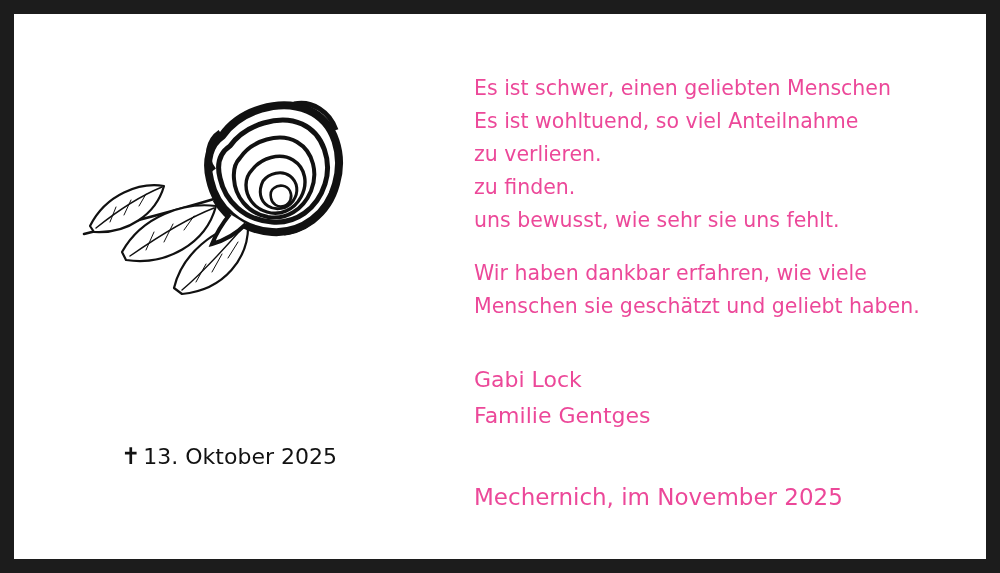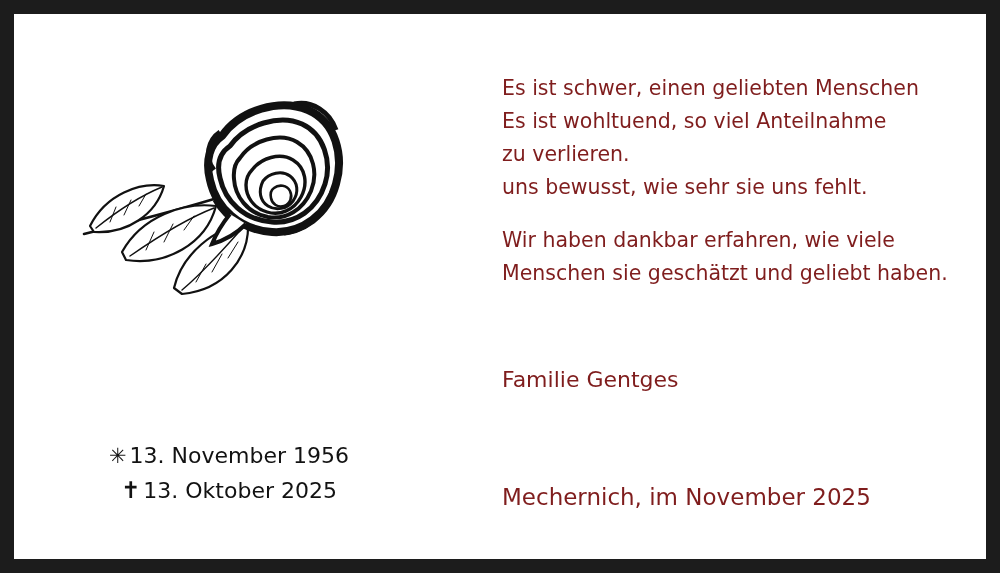--- a/index.html
+++ b/index.html
@@ -81,25 +81,25 @@
   .date-line .sym.star {
     font-size: 21px;
   }
   .date-line .sym.cross {
     font-size: 23px;
   }
 
   
   .right-col {
     position: absolute;
-    left: 488px;
+    left: 460px;
     top: 0;
     right: 10px;
     height: 100%;
-    color: #7f1d1d;
+    color: #ec4899;
   }
   .verse {
     position: absolute;
     top: 58px;
     left: 0;
     right: 0;
   }
   .verse p {
     margin: 0;
     font-size: 20.5px;
@@ -181,41 +181,40 @@
             <path d="M196 150 C 186 146, 176 136, 171 126" fill="none" stroke="#111111" stroke-width="5"></path>
 
             <path d="M186 140 C 178 150, 172 160, 168 170 C 182 166, 194 158, 202 150" fill="#ffffff" stroke="#111111" stroke-width="4"></path>
           </g>
         </svg>
       </div>
 
 
       <div class="dates">
         <div class="date-line">
-          <span class="sym star">✳</span><span>13. November 1956</span>
-        </div>
-        <div class="date-line">
           <span class="sym cross">✝</span><span>13. Oktober 2025</span>
         </div>
       </div>
     </div>
 
     <div class="right-col">
 
       <div class="verse">
         <p>Es ist schwer, einen geliebten Menschen</p>
         <p>Es ist wohltuend, so viel Anteilnahme</p>
         <p>zu verlieren.</p>
+        <p>zu finden.</p>
         <p>uns bewusst, wie sehr sie uns fehlt.</p>
         <div class="stanza-gap"></div>
         <p>Wir haben dankbar erfahren, wie viele</p>
         <p>Menschen sie geschätzt und geliebt haben.</p>
       </div>
 
       <div class="signers">
+        <p>Gabi Lock</p>
         <p>Familie Gentges</p>
       </div>
 
       <div class="place-date">Mechernich, im November 2025</div>
     </div>
 
   </div>
 </div>
 
 </body></html>

